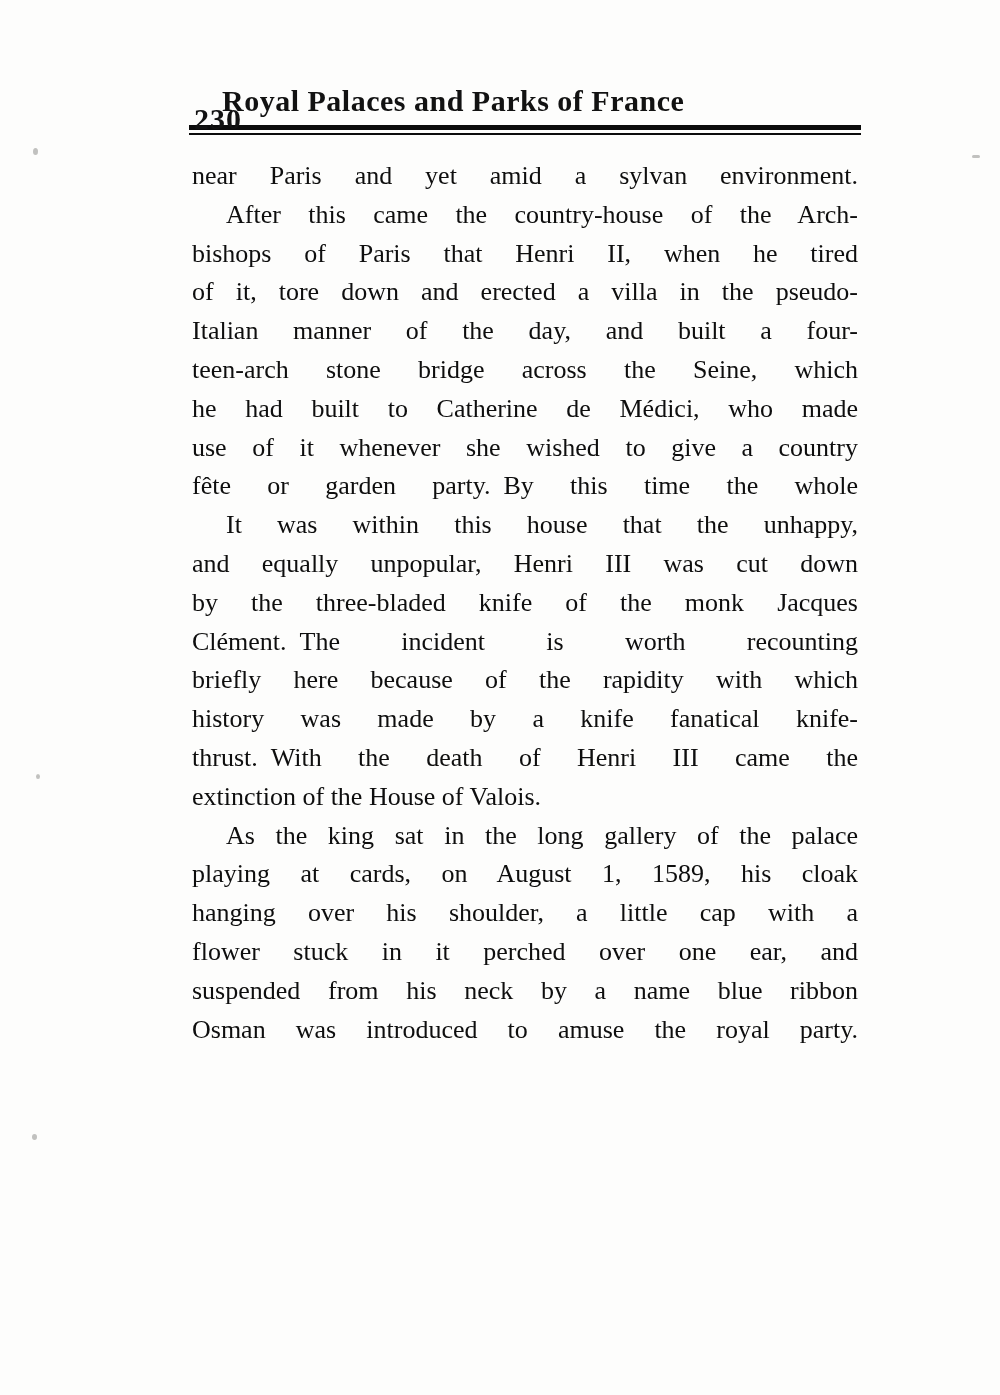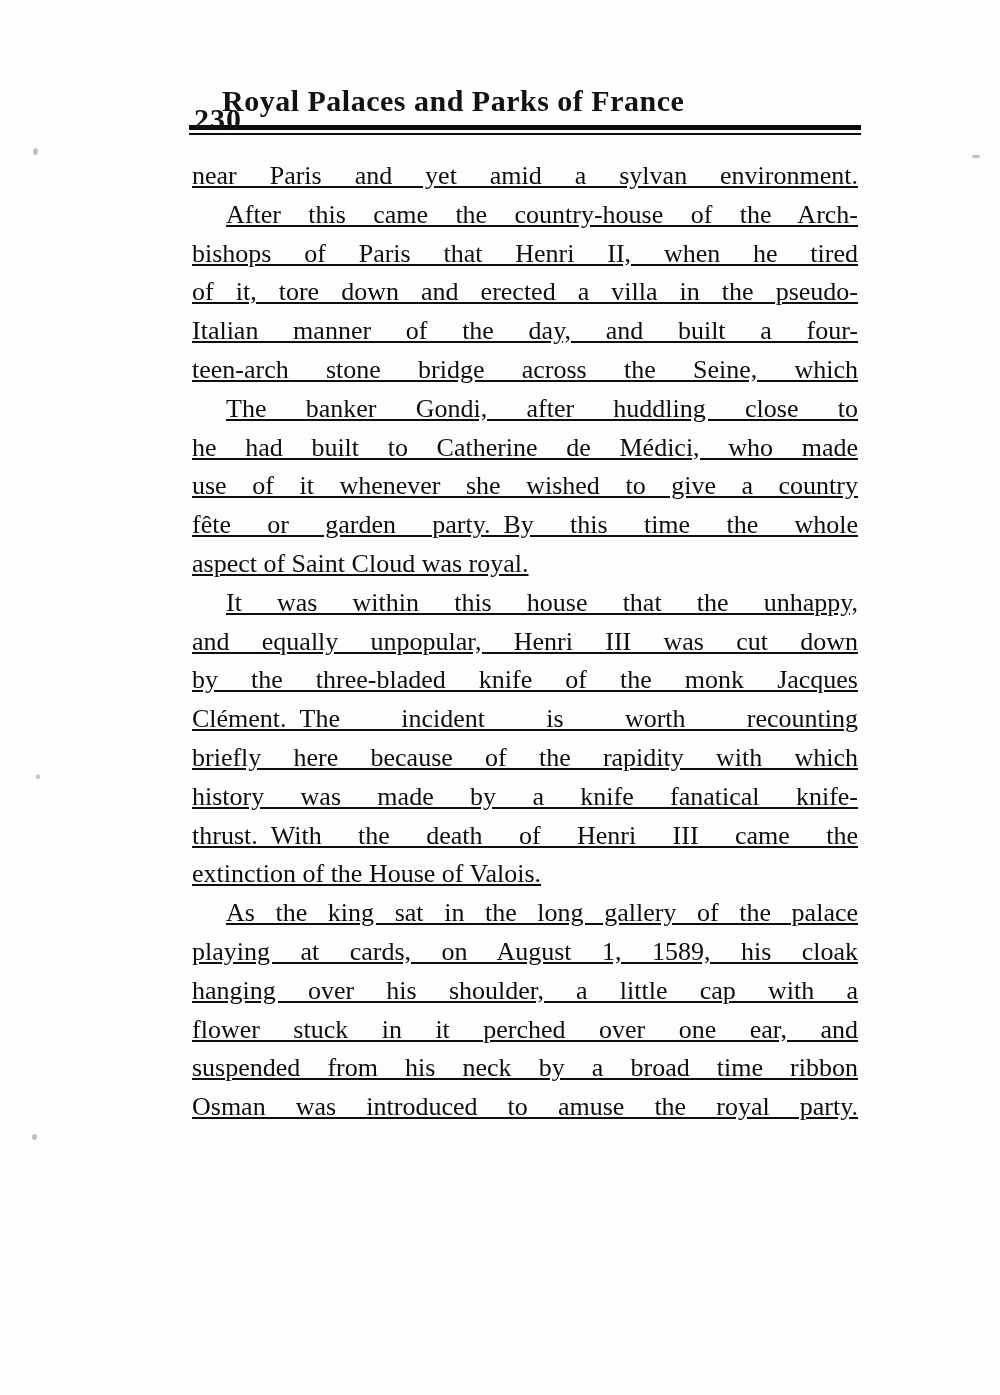--- a/index.html
+++ b/index.html
@@ -70,21 +70,20 @@
   .page-body {
     margin-top: 22px;
     font-size: 26px;
     line-height: 38.8px;
     color: #0e0e0e;
   }
   .paragraph { margin: 0; }
   .line {
     text-align: justify;
     text-align-last: justify;
-    text-decoration: underline;
     -moz-text-align-last: justify;
   }
   .line.lastline {
     text-align-last: left;
     -moz-text-align-last: left;
   }
   .line.indent {
     text-indent: 34px;
   }
   .speck {
@@ -122,40 +121,38 @@
           <div class="line">near Paris and yet amid a sylvan environment.</div>
         </div>
         <div class="paragraph">
           <div class="line indent">After this came the country-house of the Arch-</div>
           <div class="line">bishops of Paris that Henri II, when he tired</div>
           <div class="line">of it, tore down and erected a villa in the pseudo-</div>
           <div class="line">Italian manner of the day, and built a four-</div>
           <div class="line">teen-arch stone bridge across the Seine, which</div>
         </div>
         <div class="paragraph">
-          <div class="line indent">The banker Gondi, after huddling close to</div>
           <div class="line">he had built to Catherine de Médici, who made</div>
           <div class="line">use of it whenever she wished to give a country</div>
           <div class="line">fête or garden party. By this time the whole</div>
-          <div class="line lastline">aspect of Saint Cloud was royal.</div>
         </div>
         <div class="paragraph">
           <div class="line indent">It was within this house that the unhappy,</div>
           <div class="line">and equally unpopular, Henri III was cut down</div>
           <div class="line">by the three-bladed knife of the monk Jacques</div>
           <div class="line">Clément. The incident is worth recounting</div>
           <div class="line">briefly here because of the rapidity with which</div>
           <div class="line">history was made by a knife fanatical knife-</div>
           <div class="line">thrust. With the death of Henri III came the</div>
           <div class="line lastline">extinction of the House of Valois.</div>
         </div>
         <div class="paragraph">
           <div class="line indent">As the king sat in the long gallery of the palace</div>
           <div class="line">playing at cards, on August 1, 1589, his cloak</div>
           <div class="line">hanging over his shoulder, a little cap with a</div>
           <div class="line">flower stuck in it perched over one ear, and</div>
-          <div class="line">suspended from his neck by a broad time ribbon</div>
+          <div class="line">suspended from his neck by a name blue ribbon</div>
           <div class="line">Osman was introduced to amuse the royal party.</div>
         </div>
       </main>
 
   </div>
 </div>
 
 </body></html>

